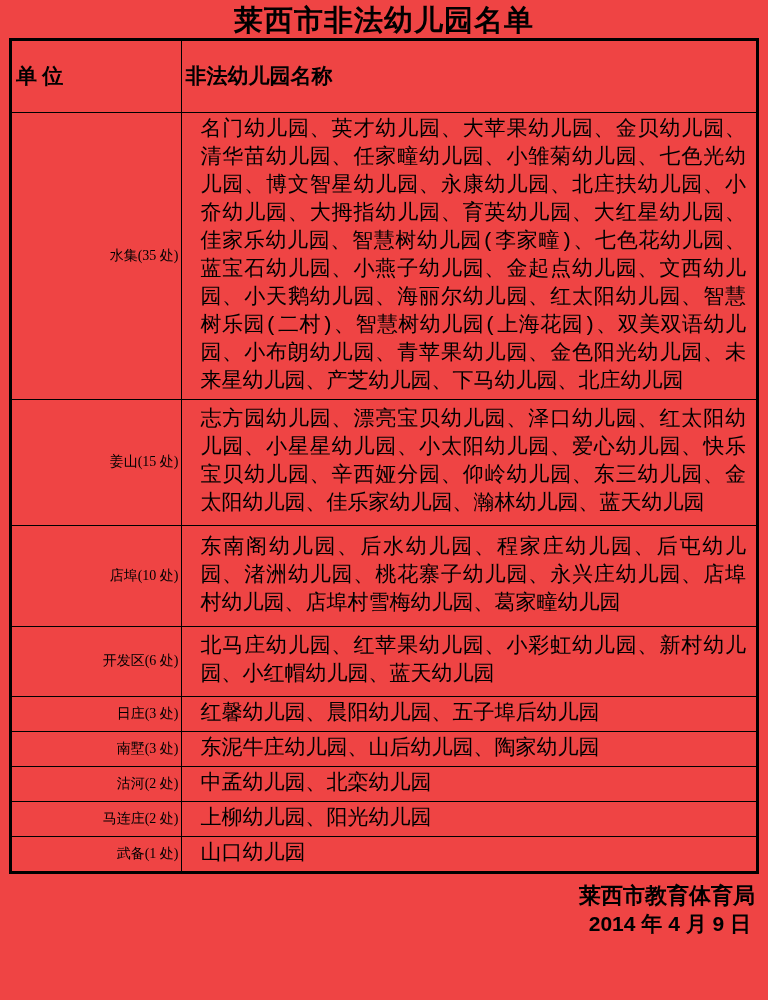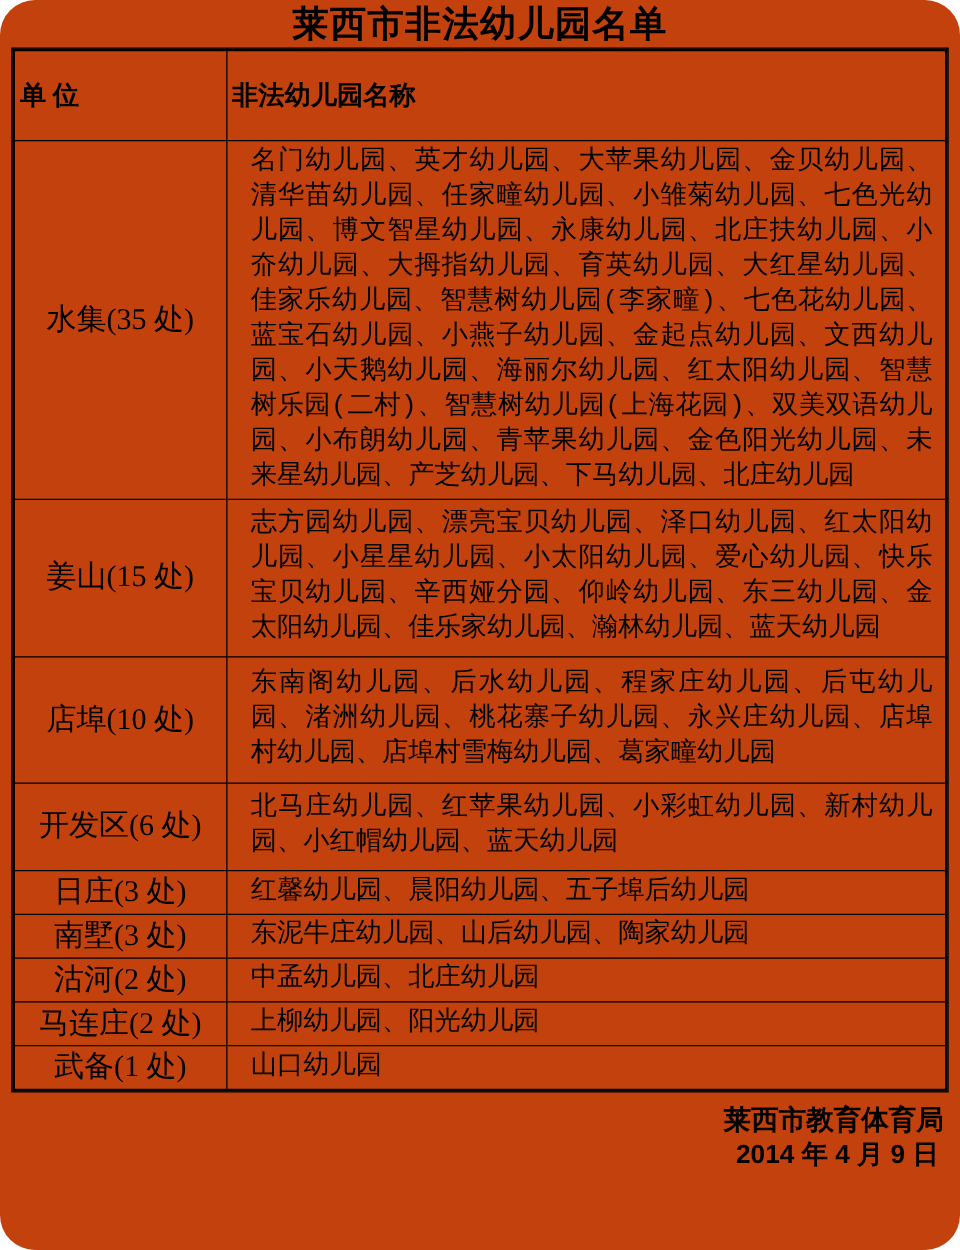--- a/index.html
+++ b/index.html
@@ -2,25 +2,24 @@
 <html lang="zh"><head>
 <meta charset="utf-8">
 <style>
   * { margin: 0; padding: 0; box-sizing: border-box; }
   html, body { background: #ffffff; }
   .page {
     position: relative;
     width: 768px;
     height: 1000px;
     margin: 0 auto;
-    background: #c2410c;
+    background: #ef4444;
     color: #000000;
     font-family: "Liberation Serif", serif;
     overflow: hidden;
-    border-radius: 28px;
   }
   .doc-title {
     margin-top: 2px;
     text-align: center;
     font-family: "Liberation Sans", sans-serif;
     font-weight: bold;
     font-size: 29px;
     line-height: 36px;
     letter-spacing: 1px;
     color: #000000;
@@ -39,22 +38,22 @@
   }
   .doc-table col.c-unit  { width: 170px; }
   .doc-table th {
     font-weight: bold;
     font-size: 21px;
     text-align: left;
     height: 72px;
     padding: 2px 4px;
   }
   td.unit-cell {
-    text-align: center;
-    font-size: 24px;
+    text-align: right;
+    font-size: 14px;
     padding: 3px 2px;
     line-height: 28px;
     white-space: nowrap;
   }
   td.names-cell {
     font-size: 21px;
     line-height: 28px;
     text-align: justify;
     padding: 3px 10px 3px 19px;
     vertical-align: middle;
@@ -115,21 +114,21 @@
       <tr class="r4">
         <td class="unit-cell">日庄(3 处)</td>
         <td class="names-cell">红馨幼儿园、晨阳幼儿园、五子埠后幼儿园</td>
       </tr>
       <tr class="r5">
         <td class="unit-cell">南墅(3 处)</td>
         <td class="names-cell">东泥牛庄幼儿园、山后幼儿园、陶家幼儿园</td>
       </tr>
       <tr class="r6">
         <td class="unit-cell">沽河(2 处)</td>
-        <td class="names-cell">中孟幼儿园、北庄幼儿园</td>
+        <td class="names-cell">中孟幼儿园、北栾幼儿园</td>
       </tr>
       <tr class="r7">
         <td class="unit-cell">马连庄(2 处)</td>
         <td class="names-cell">上柳幼儿园、阳光幼儿园</td>
       </tr>
       <tr class="r9">
         <td class="unit-cell">武备(1 处)</td>
         <td class="names-cell">山口幼儿园</td>
       </tr>
     </tbody>

